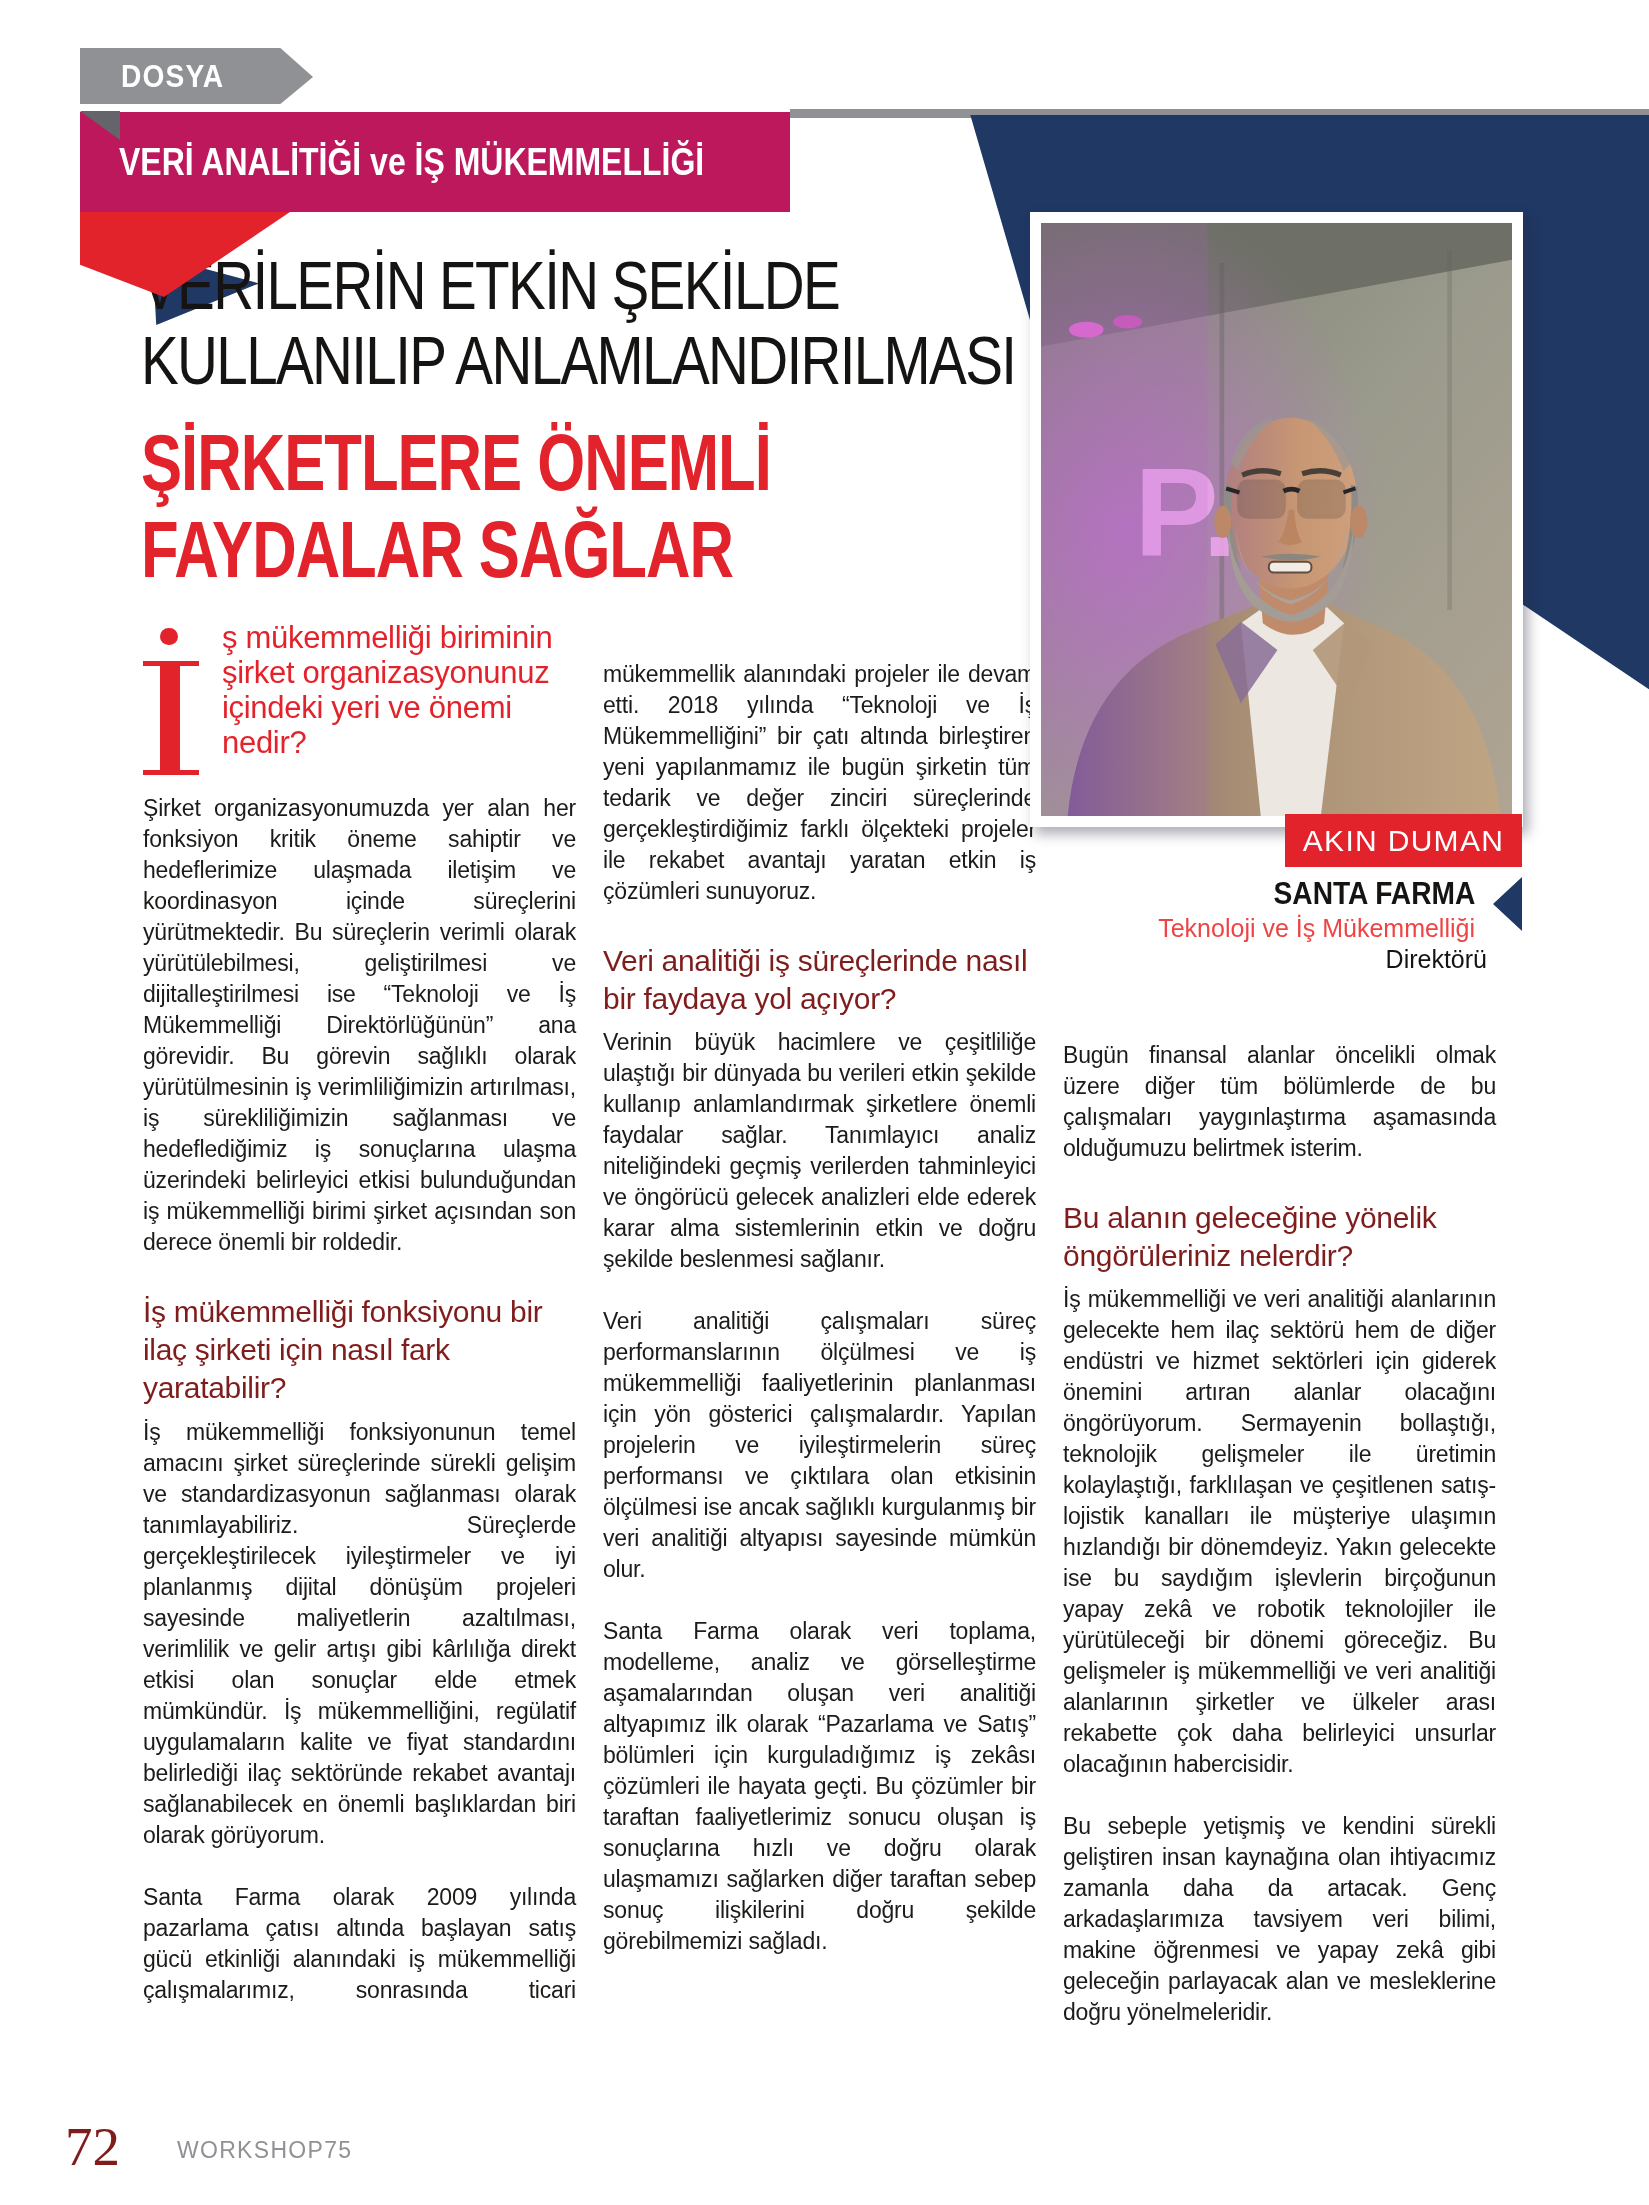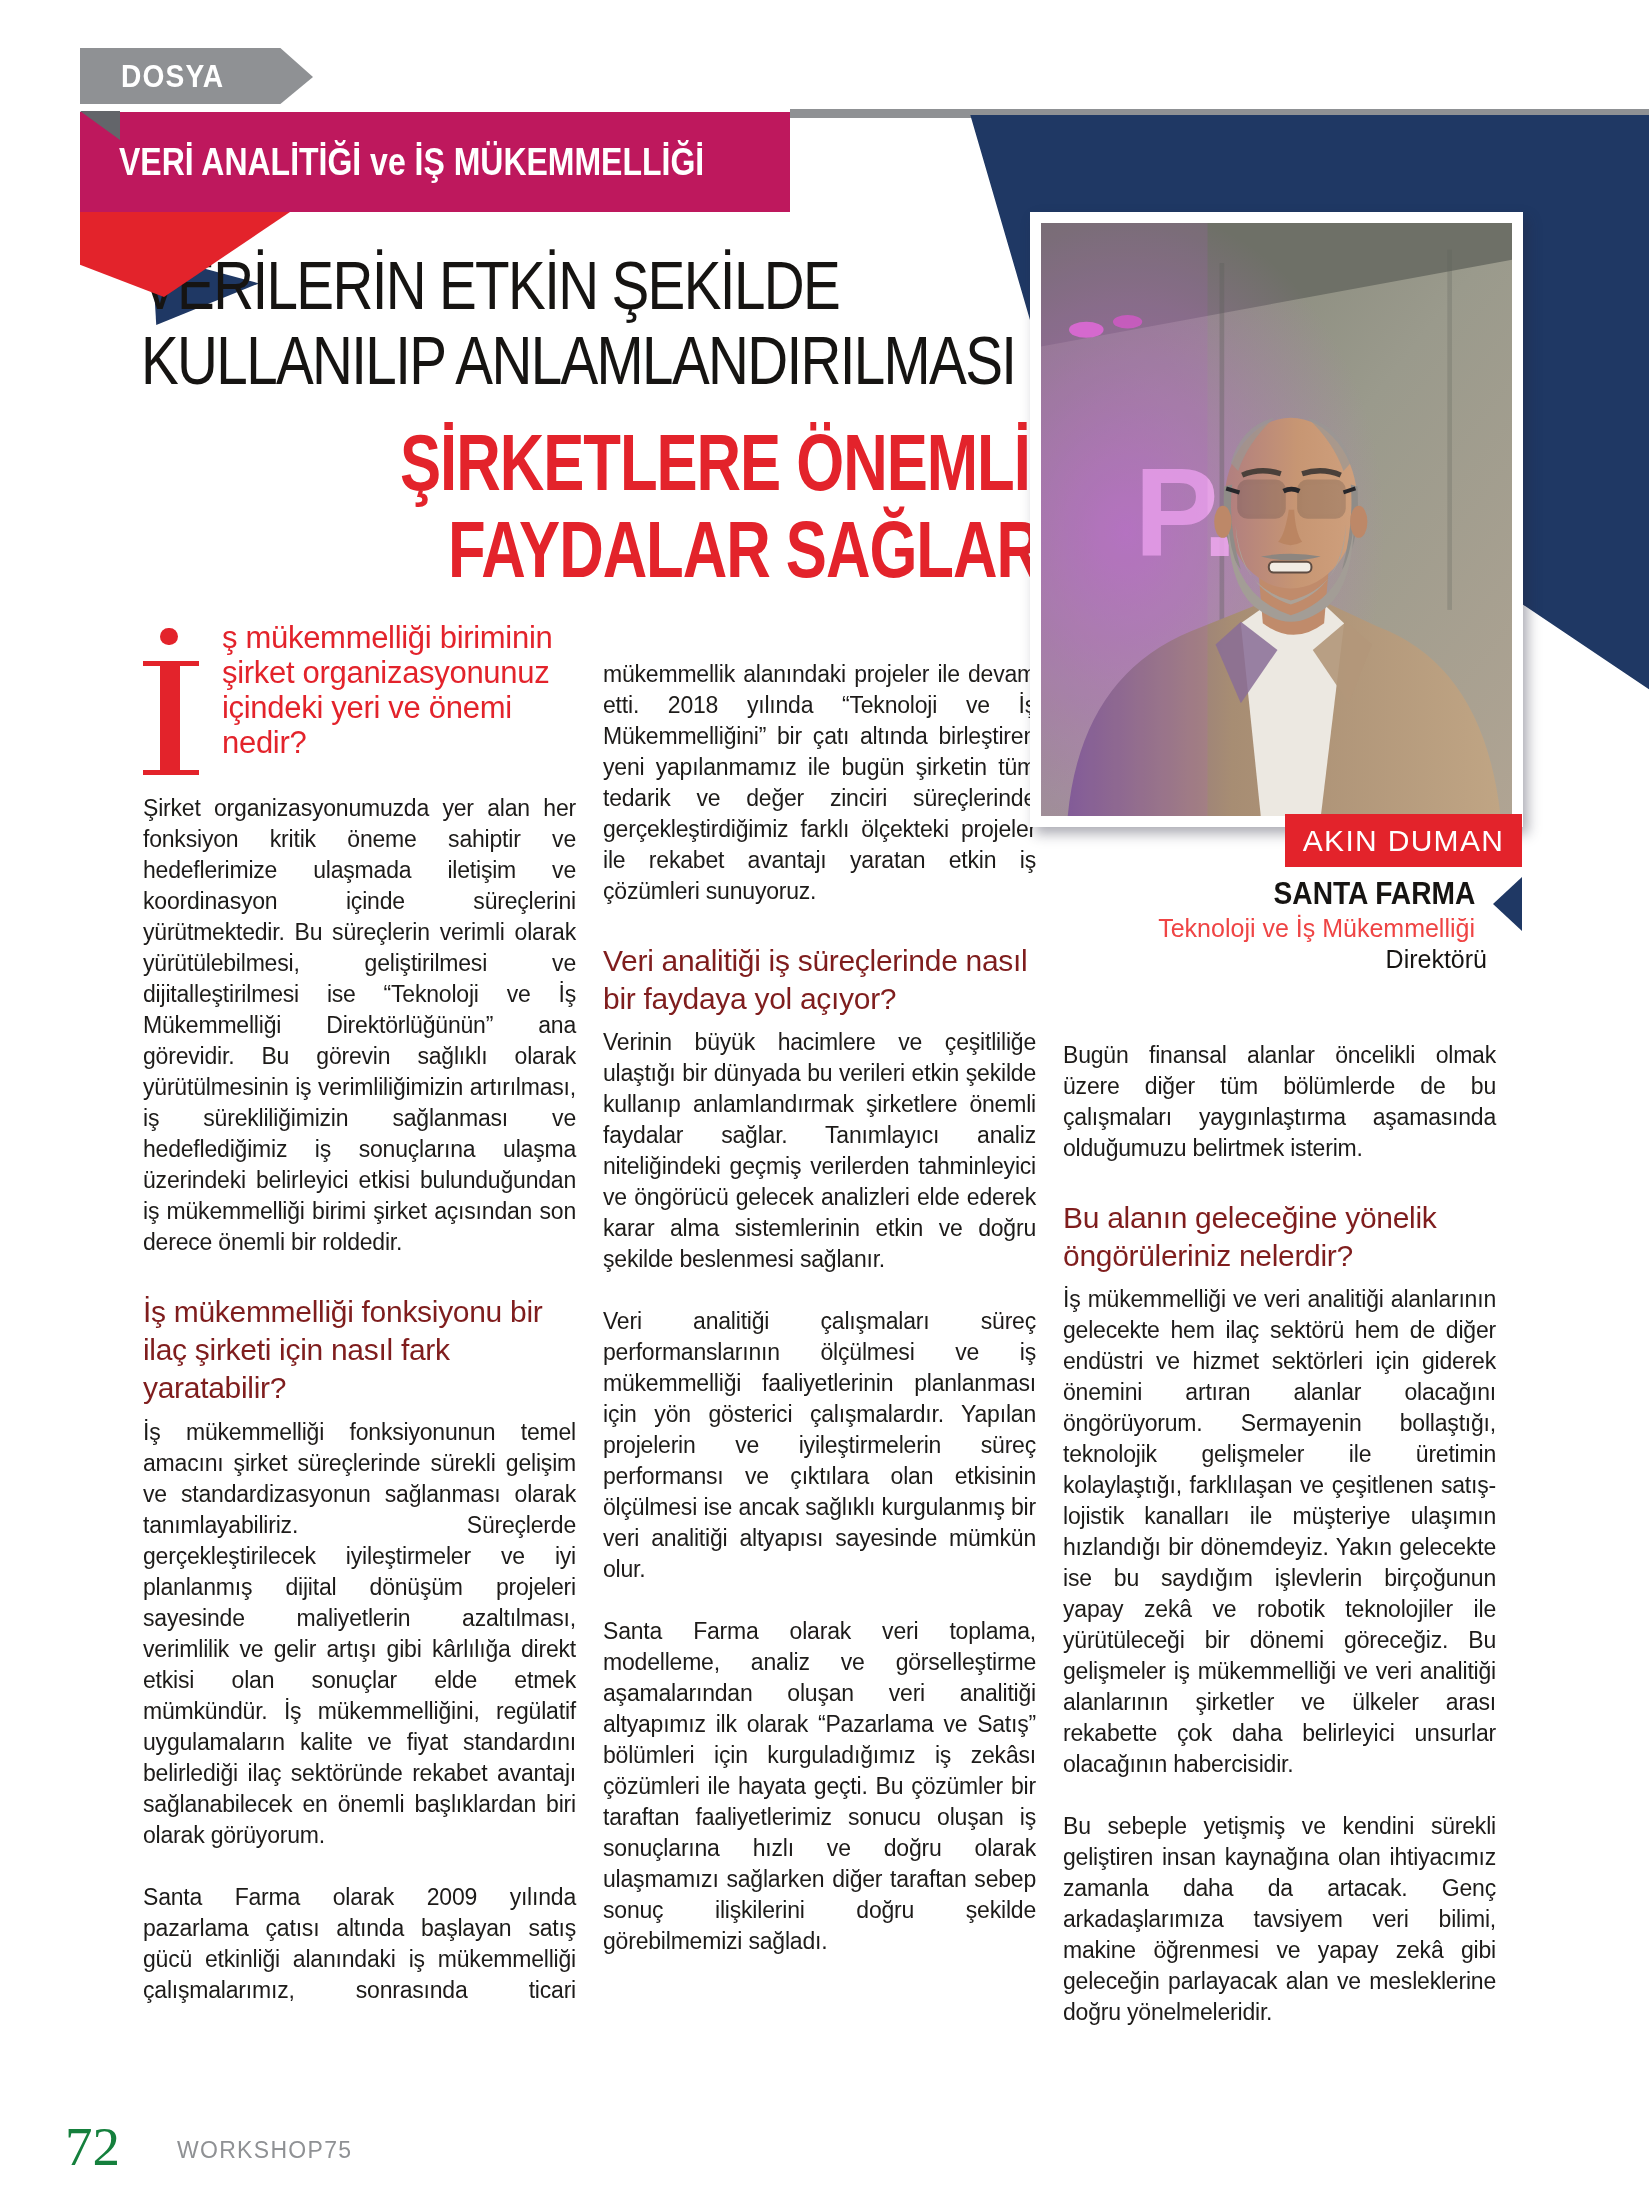--- a/index.html
+++ b/index.html
@@ -43,21 +43,21 @@
     left:1030px;top:212px;width:493px;height:615px;background:#ffffff;
     box-sizing:border-box;padding:10.7px;z-index:5;
     box-shadow:5.3px 6.7px 12px rgba(40,40,60,0.38);
   }
   .photo-frame svg{display:block;width:100%;height:100%;}
 
   
   .headline{left:141px;top:248px;z-index:2;}
   .hl-black{font-size:69px;line-height:75px;color:#161412;font-weight:400;letter-spacing:-2px;}
   .hl-red{font-size:79px;line-height:87px;color:#e3232b;font-weight:700;letter-spacing:-1.3px;}
-  .hl-red-group{margin-top:21.3px;text-align:right;}
+  .hl-red-group{margin-top:21.3px;}
 
   
   .byline{left:1063px;top:814px;width:459px;height:160px;z-index:6;}
   .badge{position:absolute;right:0;top:0;width:237px;height:53px;background:#e3232b;
     display:flex;align-items:center;justify-content:center;}
   .badge span{color:#fff;font-size:30px;font-weight:400;letter-spacing:1.3px;}
   .company{position:absolute;right:47px;top:61px;font-size:32px;font-weight:700;color:#161412;letter-spacing:0;}
   .role1{position:absolute;right:47px;top:100px;font-size:25px;color:#ef4444;}
   .role2{position:absolute;right:35px;top:131px;font-size:25px;color:#161412;}
   .byline-tri{position:absolute;right:0;top:63px;width:0;height:0;
@@ -77,21 +77,21 @@
   
   .lead{display:flex;margin-bottom:13.3px;}
   .dropcap{position:relative;width:79px;flex:0 0 79px;height:160px;}
   .dc-dot{position:absolute;left:17.3px;top:8px;width:17.3px;height:17.3px;border-radius:50%;background:#e3232b;}
   .dc-topbar{position:absolute;left:0;top:41px;width:56px;height:4.7px;background:#e3232b;}
   .dc-stem{position:absolute;left:17.3px;top:41px;width:20px;height:113px;background:#e3232b;}
   .dc-botbar{position:absolute;left:0;top:150px;width:56px;height:4.7px;background:#e3232b;}
   .lead-q{color:#e3232b;font-size:31px;line-height:35px;letter-spacing:-0.3px;}
 
   
-  .page-num{left:65px;top:2115px;font-family:"Liberation Serif", serif;font-size:55px;color:#15803d;text-align:center;}
+  .page-num{left:65px;top:2115px;font-family:"Liberation Serif", serif;font-size:55px;color:#7f1d1d;text-align:center;}
   .footer-mag{left:177px;top:2137px;font-size:23px;color:#8f9194;letter-spacing:1.3px;}
 </style>
 </head>
 <body>
 
 <div class="abs gray-rule"></div>
 <div class="abs dosya-tag">
   <span class="condR" style="transform-origin:0 50%;">DOSYA</span>
 </div>
 <div class="abs tag-fold"></div>

